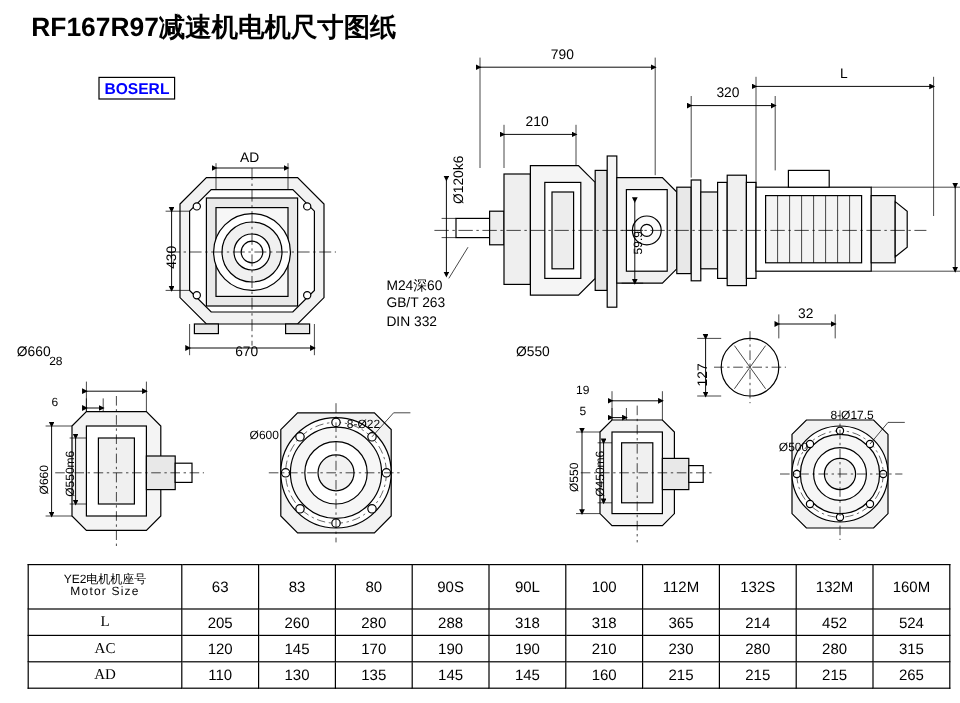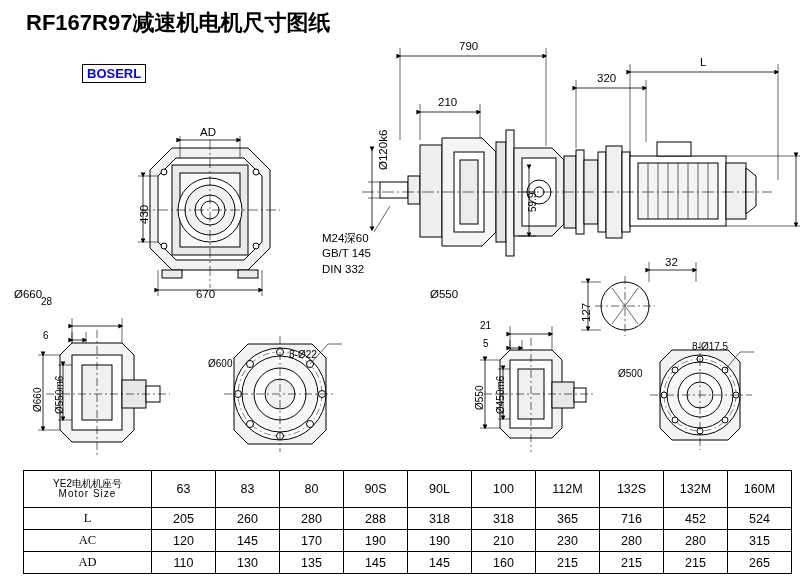--- a/index.html
+++ b/index.html
@@ -353,29 +353,29 @@
   <div class="lbl" style="left:653px; top:256px;">32</div>
   <div class="lbl vert" style="left:568px; top:322px;">127</div>
 
   <div class="lbl small" style="left:29px; top:296px;">28</div>
   <div class="lbl small" style="left:31px; top:330px;">6</div>
   <div class="lbl vert small" style="left:20px; top:412px;">Ø660</div>
   <div class="lbl vert small" style="left:42px; top:414px;">Ø550m6</div>
   <div class="lbl small" style="left:196px; top:358px;">Ø600</div>
   <div class="lbl small" style="left:277px; top:349px;">8-Ø22</div>
 
-  <div class="lbl small" style="left:468px; top:320px;">21</div>
+  <div class="lbl small" style="left:468px; top:320px;">19</div>
   <div class="lbl small" style="left:471px; top:338px;">5</div>
   <div class="lbl vert small" style="left:462px; top:410px;">Ø550</div>
   <div class="lbl vert small" style="left:483px; top:414px;">Ø450m6</div>
-  <div class="lbl small" style="left:606px; top:368px;">Ø500</div>
+  <div class="lbl small" style="left:637px; top:368px;">Ø500</div>
   <div class="lbl small" style="left:680px; top:341px;">8-Ø17.5</div>
 
   <div class="lbl" style="left:310px; top:231px;">M24深60</div>
-  <div class="lbl" style="left:310px; top:247px;">GB/T 145</div>
+  <div class="lbl" style="left:310px; top:247px;">GB/T 263</div>
   <div class="lbl" style="left:310px; top:263px;">DIN 332</div>
 
   <table id="spec-table">
     <thead>
       <tr>
         <th class="hdr-cell">
           <div>YE2电机机座号</div>
           <div>Motor Size</div>
         </th>
         <th class="col">63</th>
@@ -393,21 +393,21 @@
     <tbody>
       <tr>
         <td class="rowlbl">L</td>
         <td>205</td>
         <td>260</td>
         <td>280</td>
         <td>288</td>
         <td>318</td>
         <td>318</td>
         <td>365</td>
-        <td>716</td>
+        <td>214</td>
         <td>452</td>
         <td>524</td>
       </tr>
       <tr>
         <td class="rowlbl">AC</td>
         <td>120</td>
         <td>145</td>
         <td>170</td>
         <td>190</td>
         <td>190</td>

